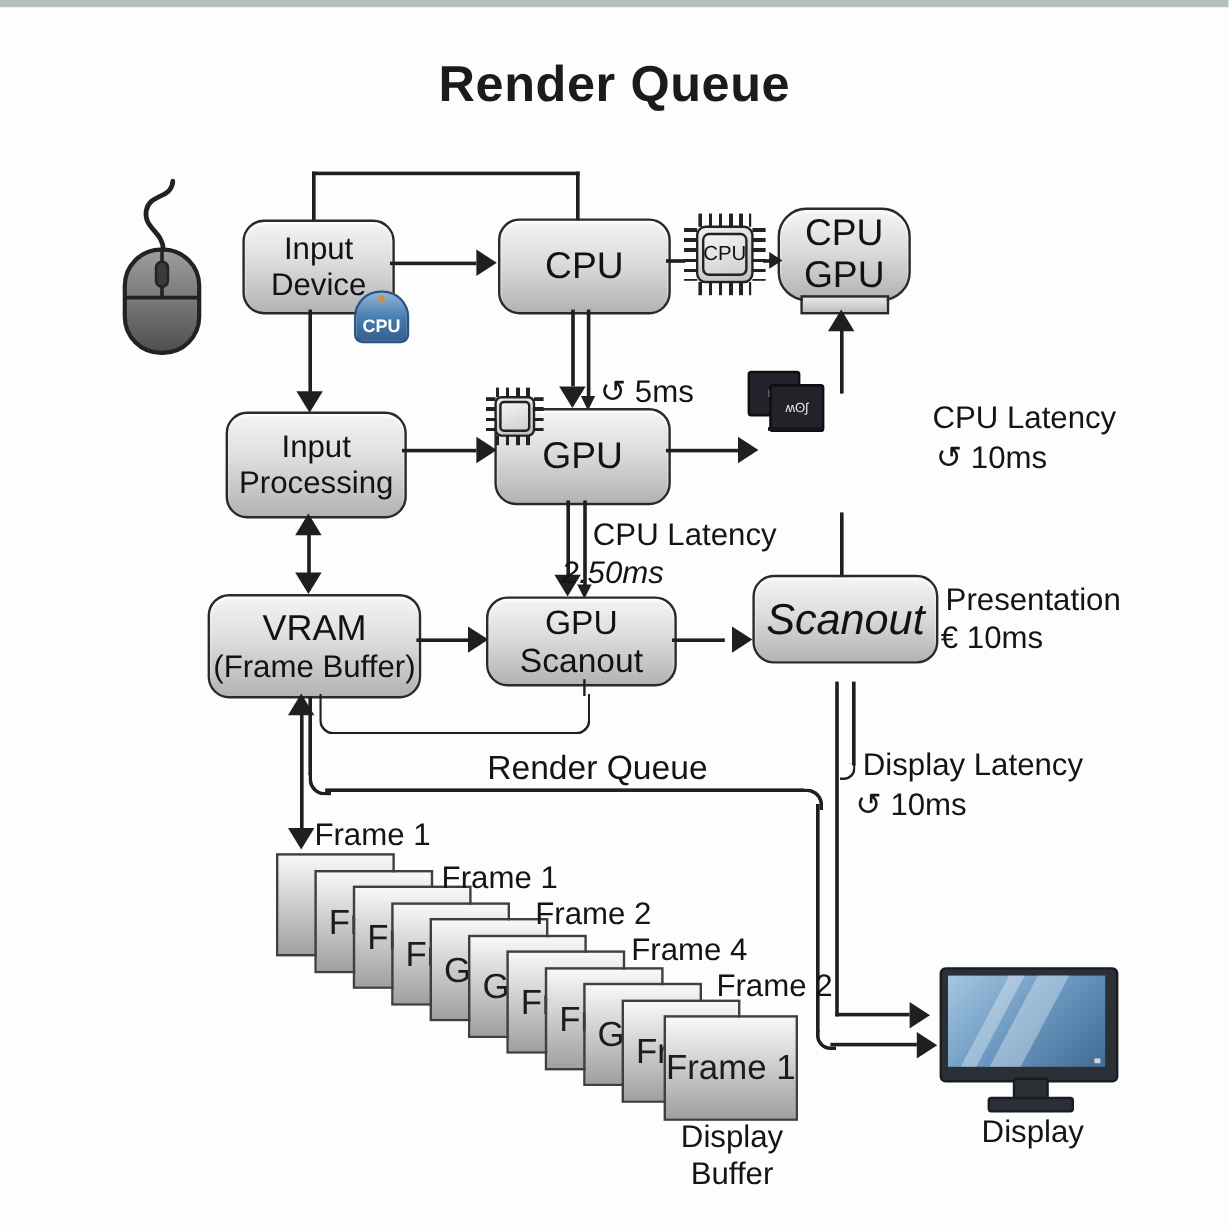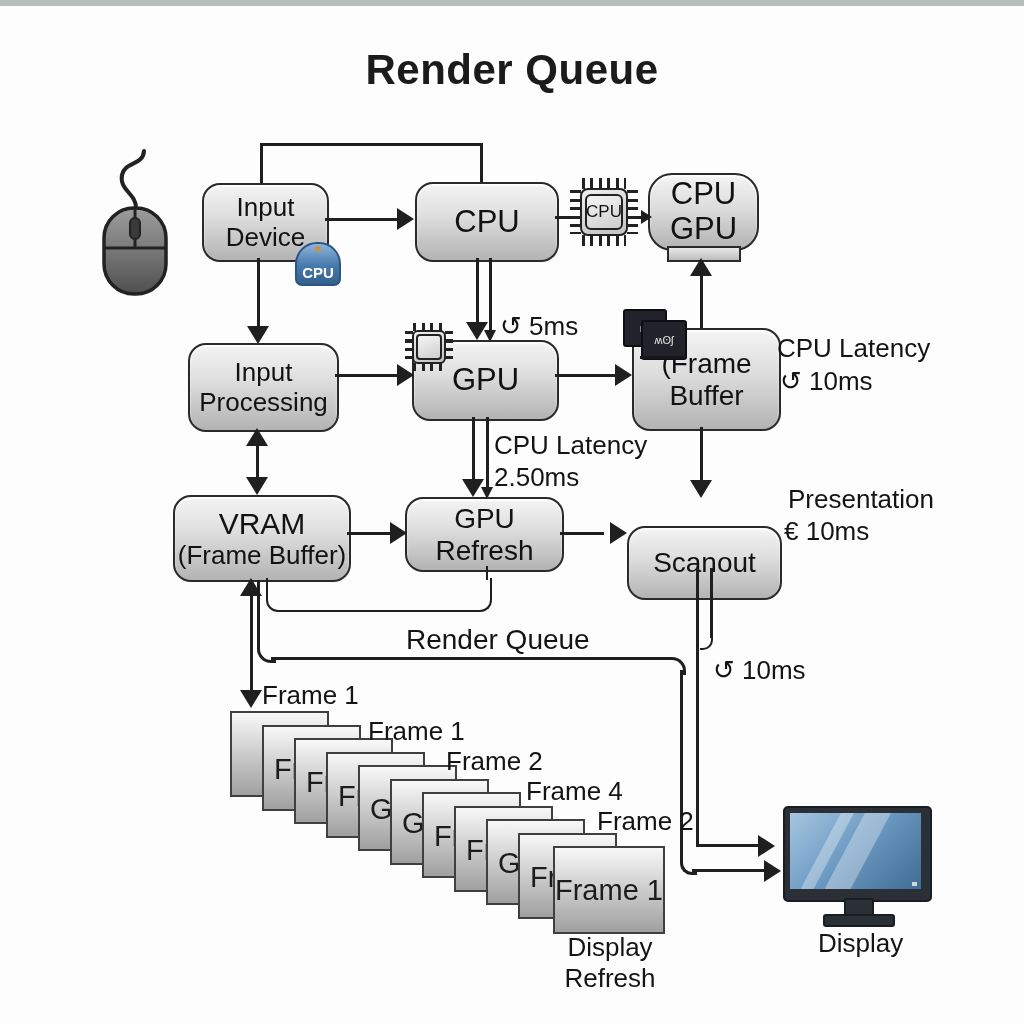--- a/index.html
+++ b/index.html
@@ -124,24 +124,20 @@
   <div class="arr d sm" style="left:484px;top:330px;"></div>
   <div class="ann" style="left:500px;top:311px;">↺ 5ms</div>
 
   <div class="node" style="left:188px;top:343px;width:147px;height:85px;">
     <span>Input</span>
     <span>Processing</span>
   </div>
   <div class="node big" style="left:412px;top:340px;width:143px;height:77px;">
     <span>GPU</span>
   </div>
-  <div class="node" style="left:632px;top:328px;width:145px;height:99px;font-size:28px;">
-    <span>(Frame</span>
-    <span>Buffer</span>
-  </div>
 
   <div class="chip" style="left:405px;top:323px;width:48px;height:48px;">
     <div class="pins-h" style="left:8px;right:8px;top:0;height:8px;"></div>
     <div class="pins-h" style="left:8px;right:8px;bottom:0;height:8px;"></div>
     <div class="pins-v" style="top:8px;bottom:8px;left:0;width:8px;"></div>
     <div class="pins-v" style="top:8px;bottom:8px;right:0;width:8px;"></div>
     <div class="body" style="left:7px;top:7px;right:7px;bottom:7px;border-radius:6px;">
       <div class="core" style="width:22px;height:22px;border-radius:4px;">
         <span></span>
       </div>
@@ -171,30 +167,30 @@
 
   <div class="vline" style="left:256px;top:432px;width:3px;height:60px;"></div>
   <div class="arr u" style="left:246px;top:428px;"></div>
   <div class="arr d" style="left:246px;top:477px;"></div>
 
   <div class="vline" style="left:472px;top:417px;width:3px;height:64px;"></div>
   <div class="arr d" style="left:462px;top:479px;"></div>
   <div class="vline" style="left:486px;top:417px;width:2.5px;height:72px;"></div>
   <div class="arr d sm" style="left:481px;top:487px;"></div>
   <div class="ann" style="left:494px;top:430px;">CPU Latency</div>
-  <div class="ann" style="left:494px;top:462px;">2.50ms</div>
+  <div class="ann" style="left:468px;top:462px;font-style:italic;">2.50ms</div>
 
   <div class="node" style="left:173px;top:495px;width:174px;height:83px;">
     <span style="font-size:30px;">VRAM</span>
     <span>(Frame Buffer)</span>
   </div>
   <div class="node" style="left:405px;top:497px;width:155px;height:71px;font-size:28px;">
-    <span>GPU Refresh</span>
-  </div>
-  <div class="node" style="left:627px;top:526px;width:151px;height:70px;font-size:28px;">
+    <span>GPU Scanout</span>
+  </div>
+  <div class="node" style="left:627px;top:479px;width:151px;height:70px;font-size:36px;font-style:italic;">
     <span>Scanout</span>
   </div>
 
   <div class="hline" style="left:347px;top:532px;width:45px;height:3px;"></div>
   <div class="arr r" style="left:390px;top:522px;"></div>
   <div class="hline" style="left:560px;top:532px;width:44px;height:3px;"></div>
   <div class="arr r" style="left:610px;top:522px;"></div>
   <div class="ann" style="left:788px;top:484px;">Presentation</div>
   <div class="ann" style="left:784px;top:516px;">€ 10ms</div>
 
@@ -214,20 +210,21 @@
   <div class="vline" style="left:680px;top:670px;width:3px;height:190px;"></div>
   <div class="corner" style="left:680px;top:858px;width:14px;height:14px;border-left:3px solid #1f1f1f;border-bottom:3px solid #1f1f1f;border-radius:0 0 0 12px;"></div>
   <div class="hline" style="left:692px;top:869px;width:72px;height:3px;"></div>
   <div class="arr r" style="left:764px;top:859.5px;"></div>
 
   <div class="vline" style="left:696px;top:568px;width:3px;height:279px;"></div>
   <div class="hline" style="left:696px;top:844px;width:62px;height:3px;"></div>
   <div class="arr r" style="left:758px;top:834.5px;"></div>
   <div class="vline" style="left:710px;top:568px;width:2.5px;height:70px;"></div>
   <div class="corner" style="left:700px;top:636px;width:11px;height:12px;border-right:2.5px solid #1f1f1f;border-bottom:2.5px solid #1f1f1f;border-radius:0 0 10px 0;"></div>
+  <div class="ann" style="left:719px;top:622px;">Display Latency</div>
   <div class="ann" style="left:713px;top:655px;">↺ 10ms</div>
 
   <div class="frame-card" style="left:230px;top:711px;">
       <span></span>
     </div>
   <div class="frame-card" style="left:262px;top:725px;">
       <span>Fra</span>
     </div>
   <div class="frame-card" style="left:294px;top:738px;">
       <span>Fra</span>
@@ -258,21 +255,21 @@
     </div>
 
   <div class="frame-label" style="left:262px;top:680px;">Frame 1</div>
   <div class="frame-label" style="left:368px;top:716px;">Frame 1</div>
   <div class="frame-label" style="left:446px;top:746px;">Frame 2</div>
   <div class="frame-label" style="left:526px;top:776px;">Frame 4</div>
   <div class="frame-label" style="left:597px;top:806px;">Frame 2</div>
 
   <div class="ann" style="left:545px;top:932px;width:130px;text-align:center;white-space:normal;line-height:1.2;">
     <span>Display</span><br>
-    <span>Refresh</span>
+    <span>Buffer</span>
   </div>
 
   <div class="monitor-frame" style="left:783px;top:806px;width:145px;height:92px;"></div>
   <div class="monitor-screen" style="left:790px;top:813px;width:131px;height:76px;">
     <div class="streak" style="left:28px;width:13px;"></div>
     <div class="streak" style="left:52px;width:26px;"></div>
     <div class="mon-dot"></div>
   </div>
   <div class="monitor-frame" style="left:844px;top:898px;width:26px;height:18px;border-radius:2px;"></div>
   <div class="monitor-frame" style="left:823px;top:914px;width:68px;height:9px;border-radius:3px;"></div>

